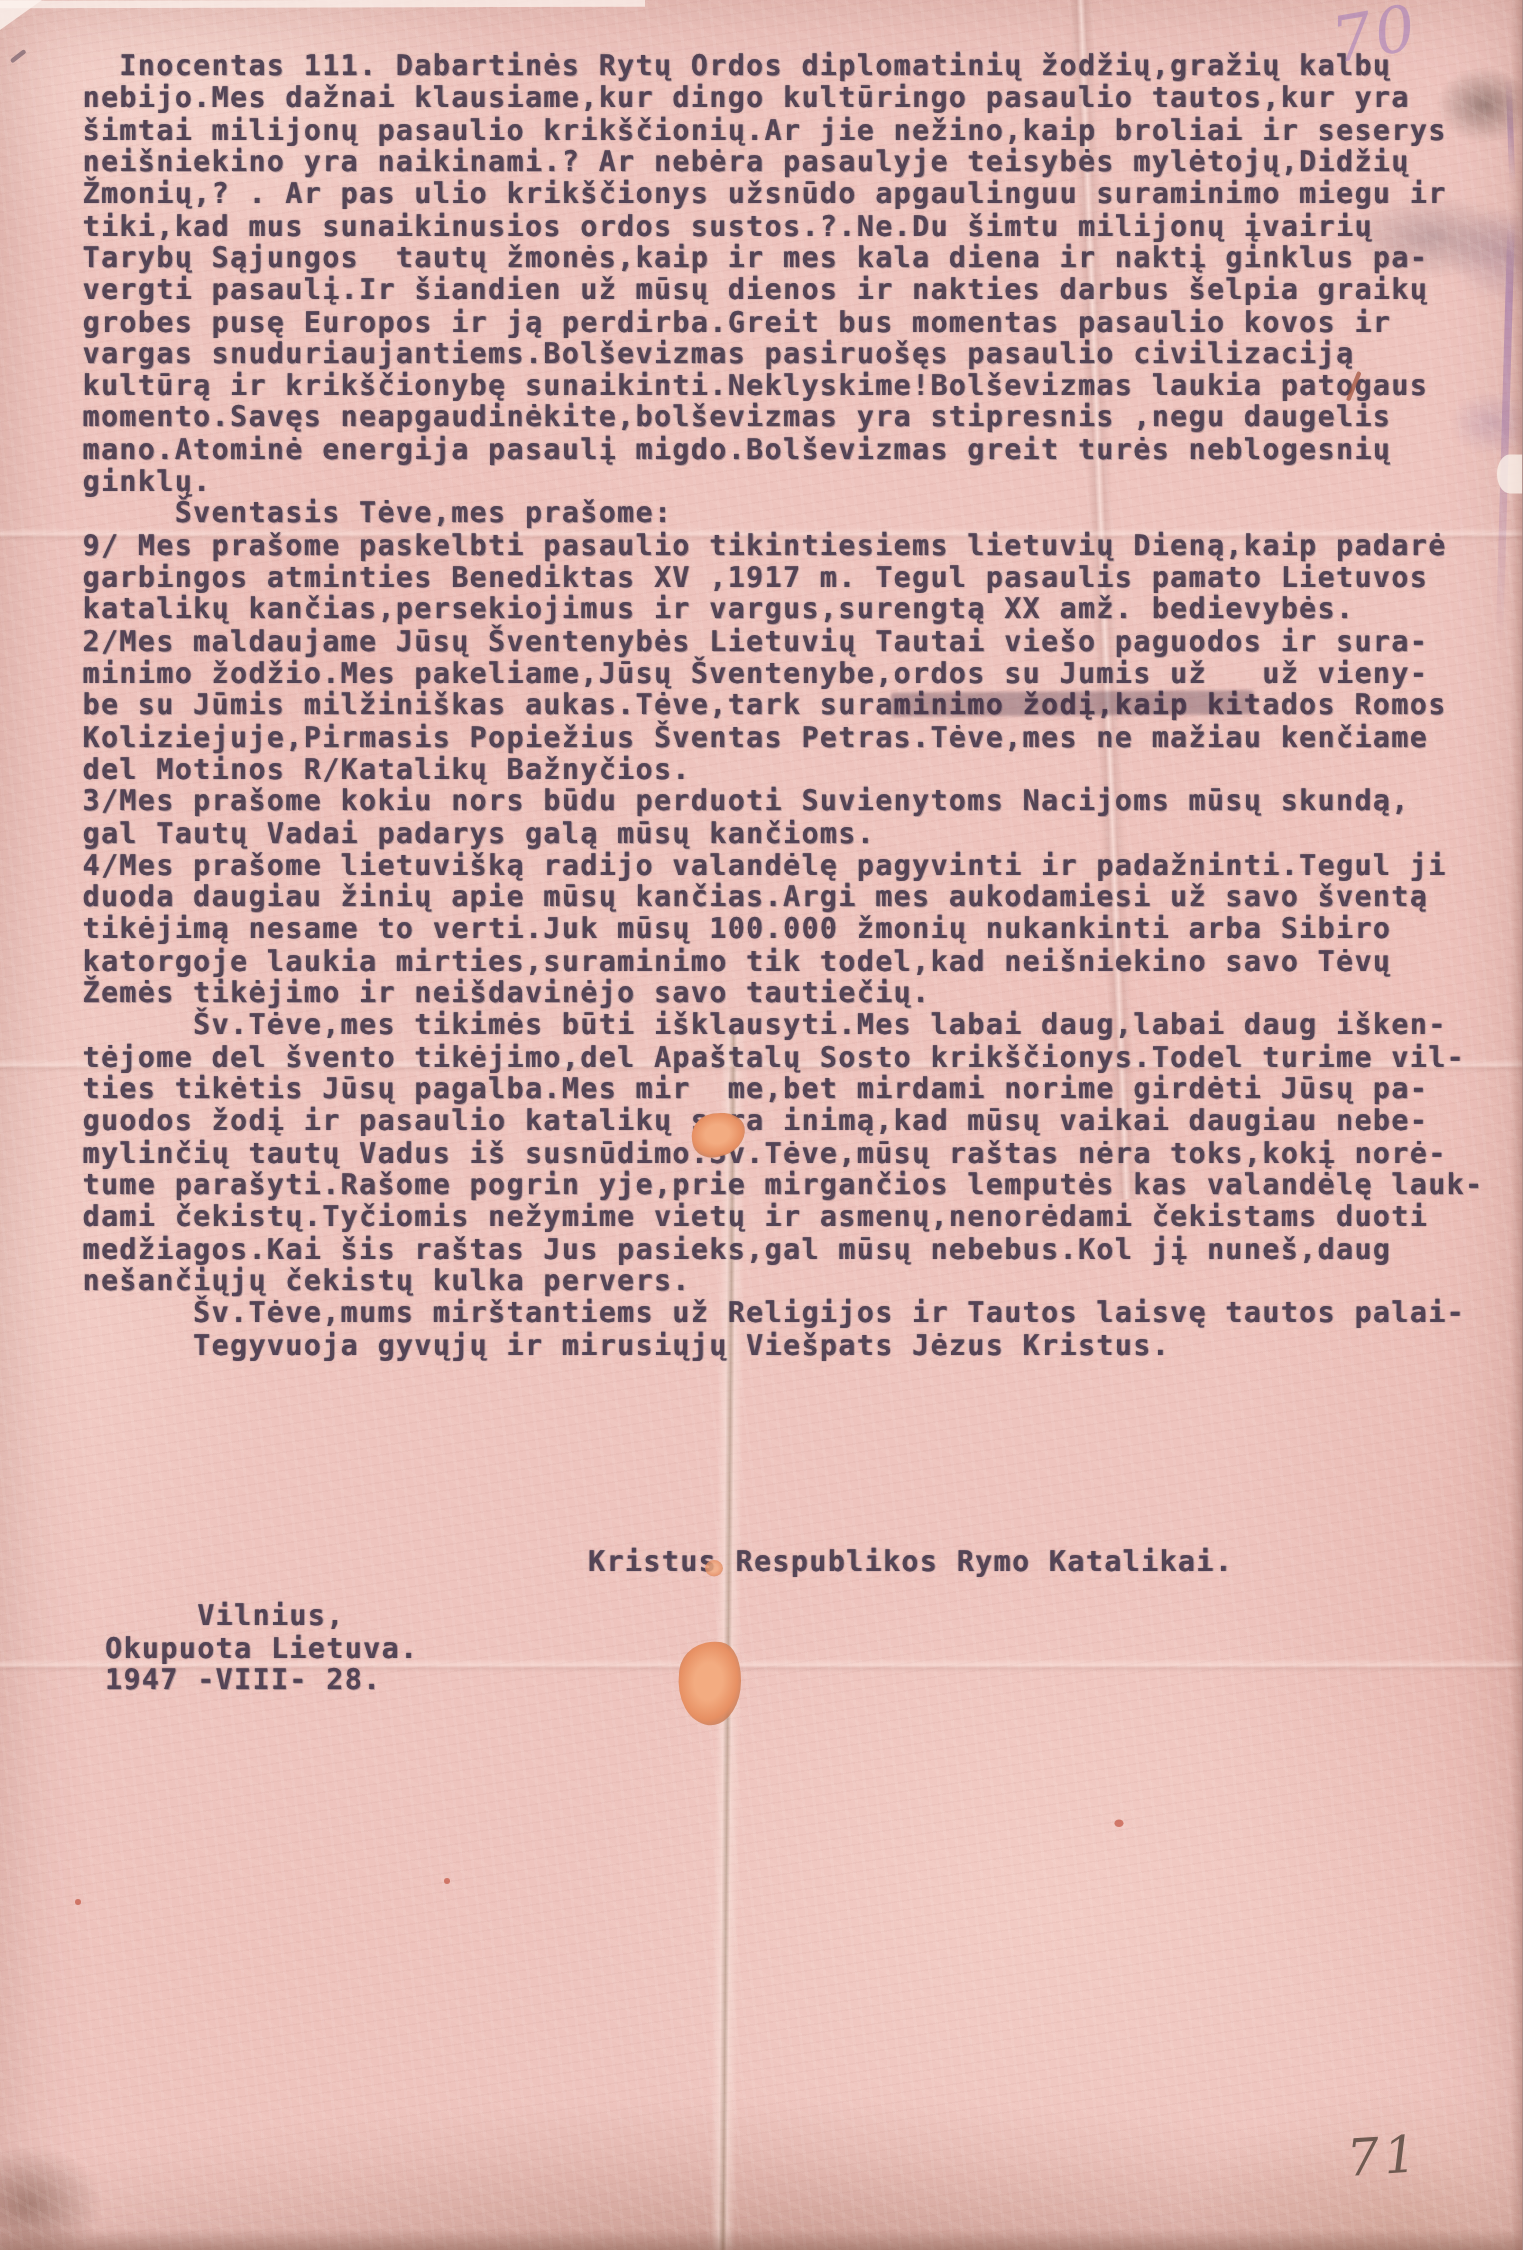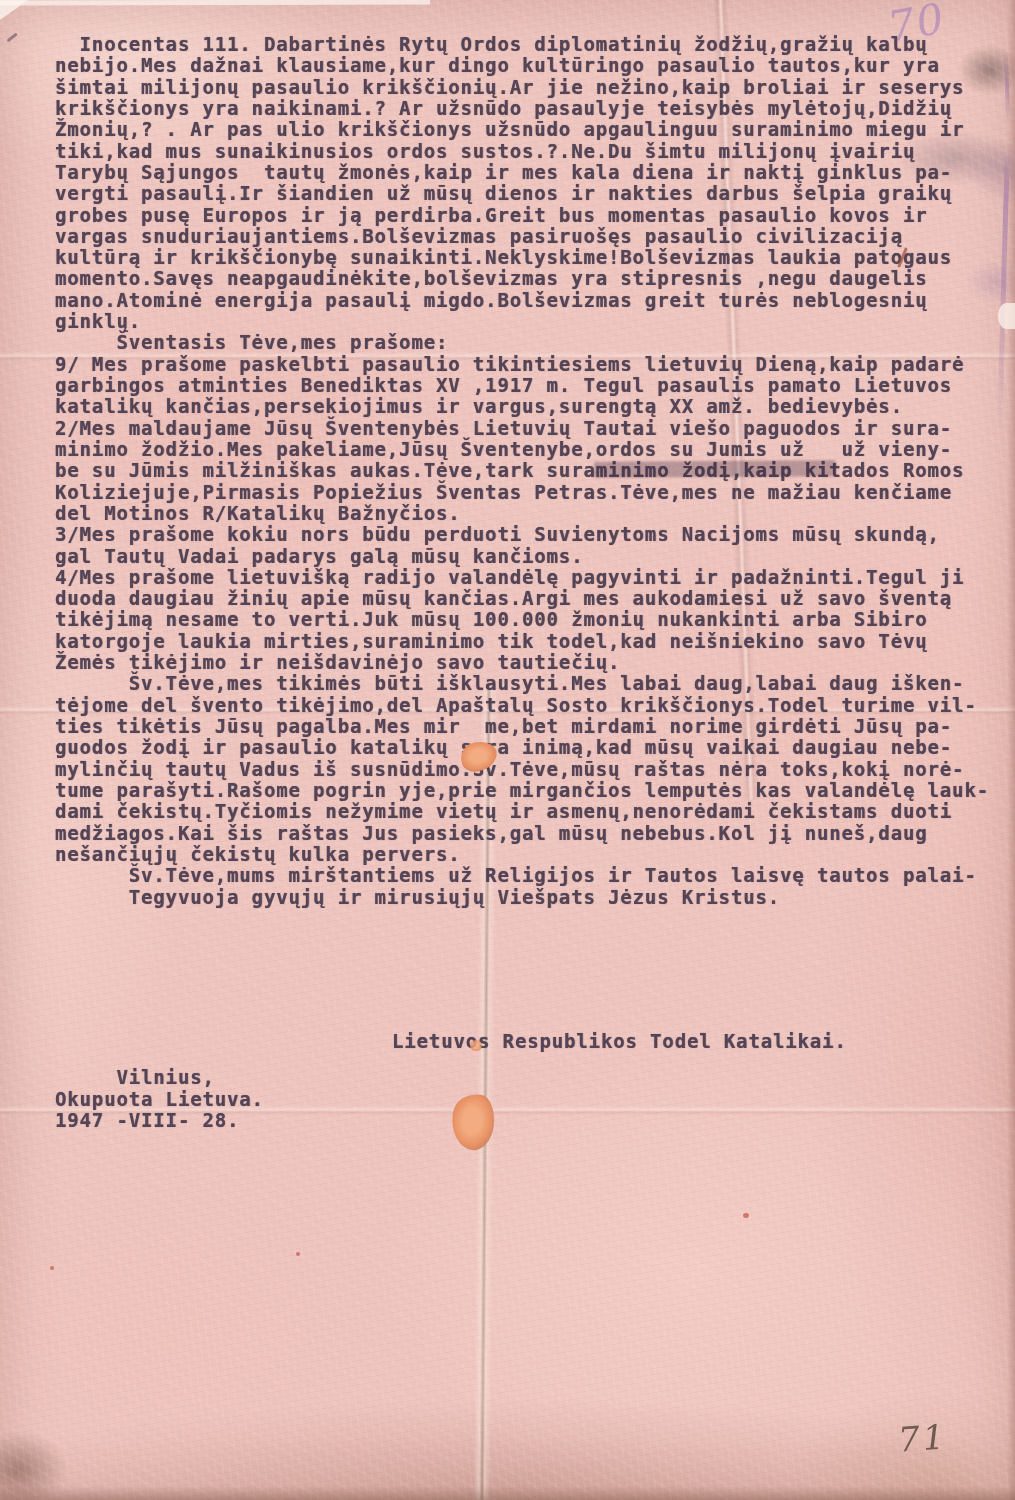--- a/index.html
+++ b/index.html
@@ -31,21 +31,21 @@
       repeating-linear-gradient(31deg,  rgba(255,232,222,0.07) 0 3px, rgba(255,232,222,0) 3px 11px);
   }
   .letter-body { position:absolute; left:55px; top:34px; }
   .tl {
     white-space:pre; font-size:19px; line-height:21.32px; letter-spacing:0.85px;
     font-weight:bold; color: var(--ink, #473a4d);
     text-shadow: 0 0 1px rgba(71,58,77,0.65), 0.6px 0.4px 0 rgba(71,58,77,0.30);
     opacity:0.92;
   }
   .signature-line { position:absolute; left:392px; top:1031px; }
-  .dateline { position:absolute; left:55px; top:1067px; }
+  .dateline { position:absolute; left:70px; top:1067px; }
   .dateline .tl { line-height:21.5px; }
 
   
   .crease-v-upper { position:absolute; left:712px; top:-12px; width:16px; height:812px;
     transform:rotate(-2.2deg); transform-origin:top center;
     background:linear-gradient(90deg, rgba(0,0,0,0) 0%, rgba(128,84,78,0.15) 32%, rgba(255,240,234,0.48) 50%, rgba(128,84,78,0.13) 68%, rgba(0,0,0,0) 100%); }
   .crease-v-lower { position:absolute; left:477px; top:688px; width:17px; height:822px;
     transform:rotate(0.5deg);
     background:linear-gradient(90deg, rgba(0,0,0,0) 0%, rgba(250,235,228,0.45) 32%, rgba(104,104,74,0.30) 50%, rgba(250,235,228,0.40) 64%, rgba(0,0,0,0) 100%); }
   .crease-h { position:absolute; left:0; width:1015px; height:9px;
@@ -101,21 +101,21 @@
   <div class="crease-v-lower"></div>
   <div class="crease-h crease-h1"></div>
   <div class="crease-h crease-h2"></div>
   <div class="crease-h crease-h3"></div>
 
   <div class="letter-body">
 
   <div class="tl">  Inocentas 111. Dabartinės Rytų Ordos diplomatinių žodžių,gražių kalbų</div>
       <div class="tl">nebijo.Mes dažnai klausiame,kur dingo kultūringo pasaulio tautos,kur yra</div>
       <div class="tl">šimtai milijonų pasaulio krikščionių.Ar jie nežino,kaip broliai ir seserys</div>
-      <div class="tl">krikščionys yra naikinami.? Ar užsnūdo pasaulyje teisybės mylėtojų,Didžių</div>
+      <div class="tl">neišniekino yra naikinami.? Ar nebėra pasaulyje teisybės mylėtojų,Didžių</div>
       <div class="tl">Žmonių,? . Ar pas ulio krikščionys užsnūdo apgaulinguu suraminimo miegu ir</div>
       <div class="tl">tiki,kad mus sunaikinusios ordos sustos.?.Ne.Du šimtu milijonų įvairių</div>
       <div class="tl">Tarybų Sąjungos  tautų žmonės,kaip ir mes kala diena ir naktį ginklus pa-</div>
       <div class="tl">vergti pasaulį.Ir šiandien už mūsų dienos ir nakties darbus šelpia graikų</div>
       <div class="tl">grobes pusę Europos ir ją perdirba.Greit bus momentas pasaulio kovos ir</div>
       <div class="tl">vargas snuduriaujantiems.Bolševizmas pasiruošęs pasaulio civilizaciją</div>
       <div class="tl">kultūrą ir krikščionybę sunaikinti.Neklyskime!Bolševizmas laukia patogaus</div>
       <div class="tl">momento.Savęs neapgaudinėkite,bolševizmas yra stipresnis ,negu daugelis</div>
       <div class="tl">mano.Atominė energija pasaulį migdo.Bolševizmas greit turės neblogesnių</div>
       <div class="tl">ginklų.</div>
@@ -143,21 +143,21 @@
       <div class="tl">tume parašyti.Rašome pogrin yje,prie mirgančios lemputės kas valandėlę lauk-</div>
       <div class="tl">dami čekistų.Tyčiomis nežymime vietų ir asmenų,nenorėdami čekistams duoti</div>
       <div class="tl">medžiagos.Kai šis raštas Jus pasieks,gal mūsų nebebus.Kol jį nuneš,daug</div>
       <div class="tl">nešančiųjų čekistų kulka pervers.</div>
       <div class="tl">      Šv.Tėve,mums mirštantiems už Religijos ir Tautos laisvę tautos palai-</div>
       <div class="tl">      Tegyvuoja gyvųjų ir mirusiųjų Viešpats Jėzus Kristus.</div>
     </div>
 
   <div class="strikeout"></div>
 
-  <div class="tl signature-line">Lietuvos Respublikos Todel Katalikai.</div>
+  <div class="tl signature-line">Kristus Respublikos Rymo Katalikai.</div>
 
   <div class="dateline">
     <div class="tl">     Vilnius,</div>
     <div class="tl">Okupuota Lietuva.</div>
     <div class="tl">1947 -VIII- 28.</div>
   </div>
 
   <div class="hole hole-1"></div>
   <div class="hole hole-2"></div>
   <div class="hole hole-3"></div>

